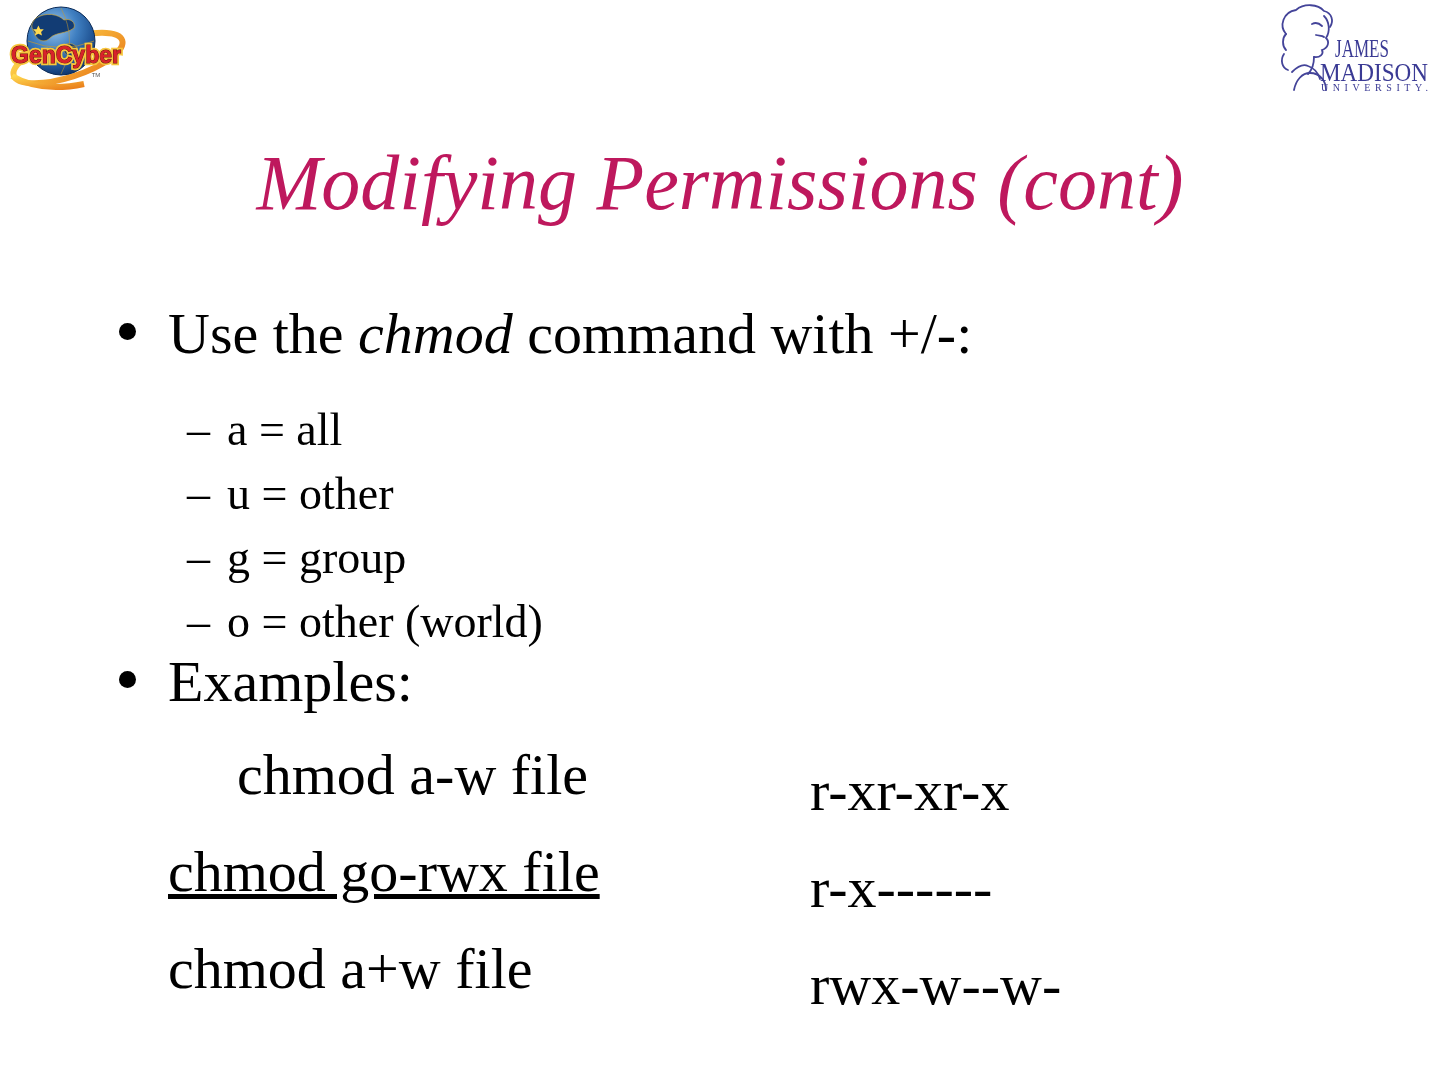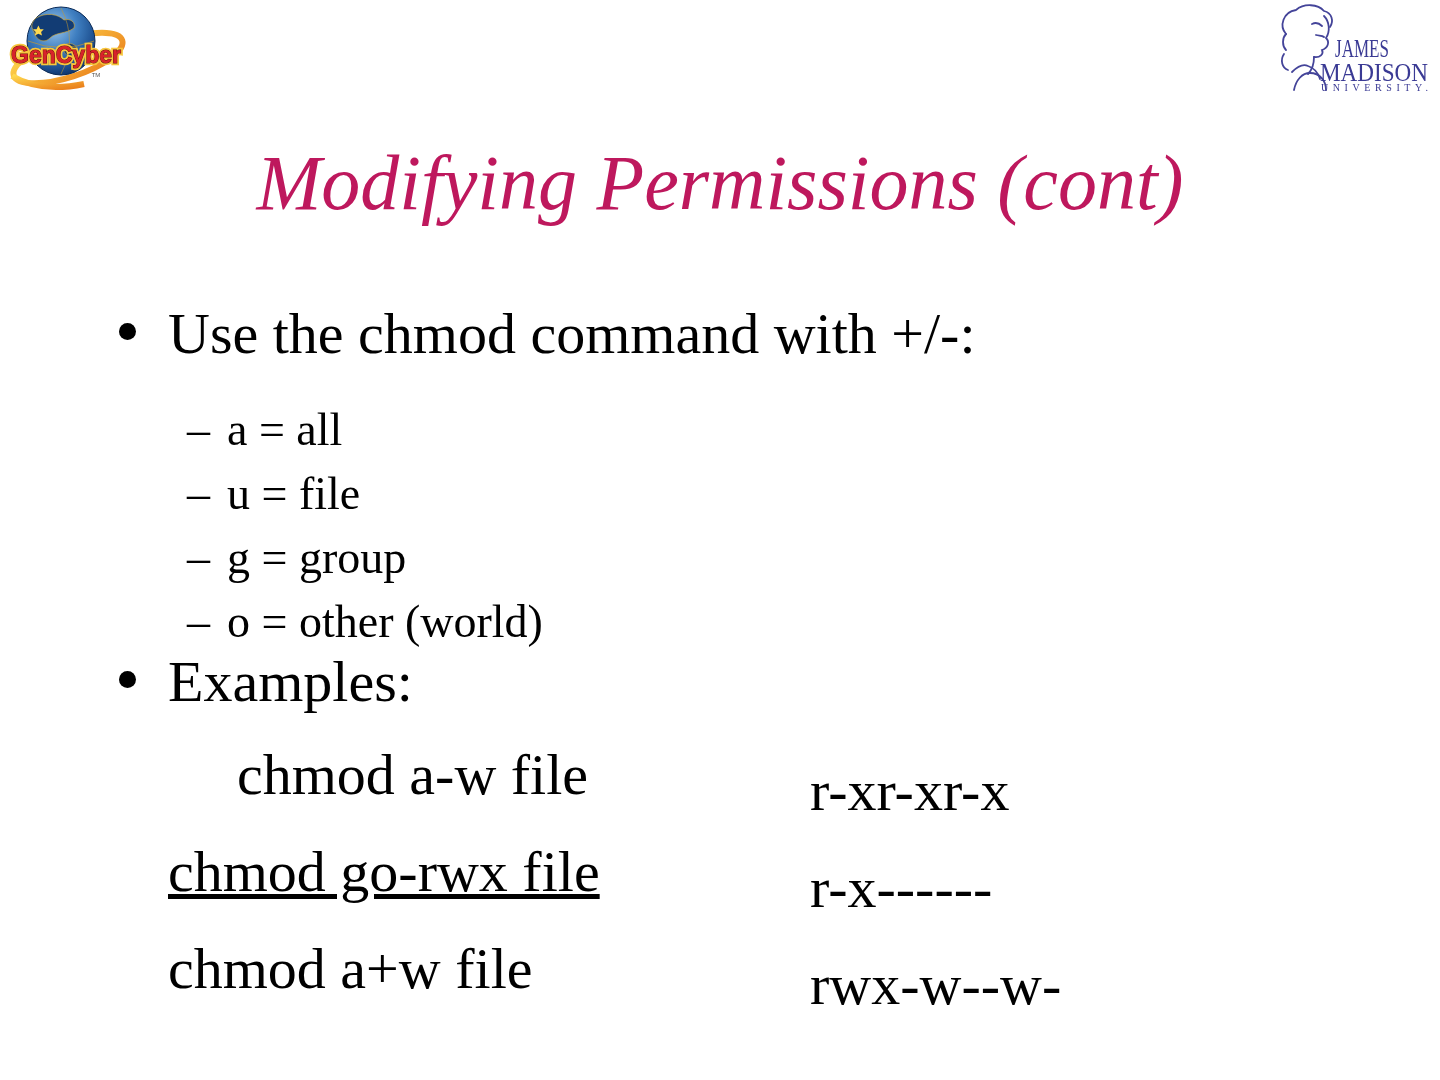--- a/index.html
+++ b/index.html
@@ -42,21 +42,21 @@
     flex: none;
     width: 17px;
     height: 17px;
     border-radius: 50%;
     background: #000;
     margin-top: 21px;
   }
   .bullet-row .btxt { margin-left: 32px; }
   .b1 { top: 302px; }
   .b2 { top: 650px; text-align: right; }
-  .emph { }
+  .emph { font-style: italic; }
 
   
   .sub-list {
     position: absolute;
     left: 187px;
     top: 398px;
     font-size: 46px;
     line-height: 64px;
   }
   .sub-item { display: flex; white-space: nowrap; }
@@ -146,21 +146,21 @@
     <span class="btxt"><span>Use the </span><span class="emph">chmod</span><span> command with +/-:</span></span>
   </div>
 
   <div class="sub-list">
     <div class="sub-item">
       <span class="dash">–</span>
       <span class="stxt">a = all</span>
     </div>
     <div class="sub-item">
       <span class="dash">–</span>
-      <span class="stxt">u = file</span>
+      <span class="stxt">u = other</span>
     </div>
     <div class="sub-item">
       <span class="dash">–</span>
       <span class="stxt">g = group</span>
     </div>
     <div class="sub-item">
       <span class="dash">–</span>
       <span class="stxt">o = other (world)</span>
     </div>
   </div>

